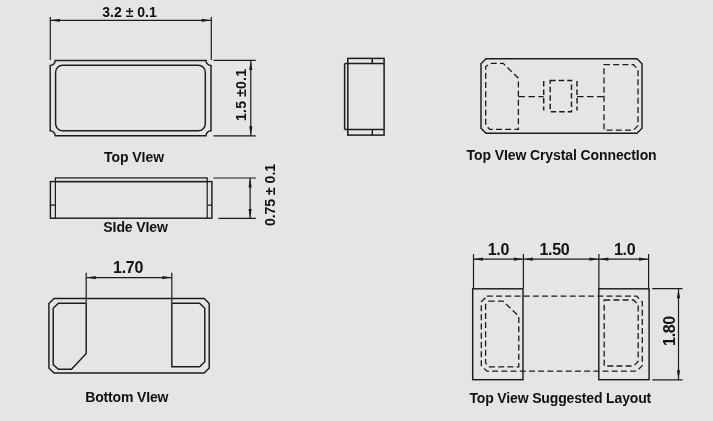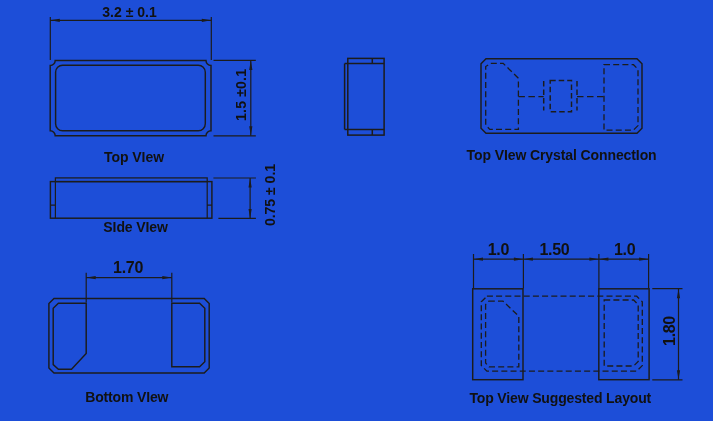--- a/index.html
+++ b/index.html
@@ -1,16 +1,16 @@
 <!DOCTYPE html>
 <html><head>
 <meta charset="utf-8">
 <style>
   html,body{margin:0;padding:0;background:#ffffff;}
-  .wrap{width:713px;height:421px;position:relative;background:#1d4ed8;}
+  .wrap{width:713px;height:421px;position:relative;background:#e5e5e5;}
   svg{position:absolute;top:0;left:0;}
   text{font-family:"Liberation Sans", sans-serif;font-weight:bold;fill:#111;}
 </style>
 </head>
 <body>
 <div class="wrap">
 <svg width="713" height="421" viewBox="0 0 713 421" fill="none">
 <defs>
 </defs>
 

